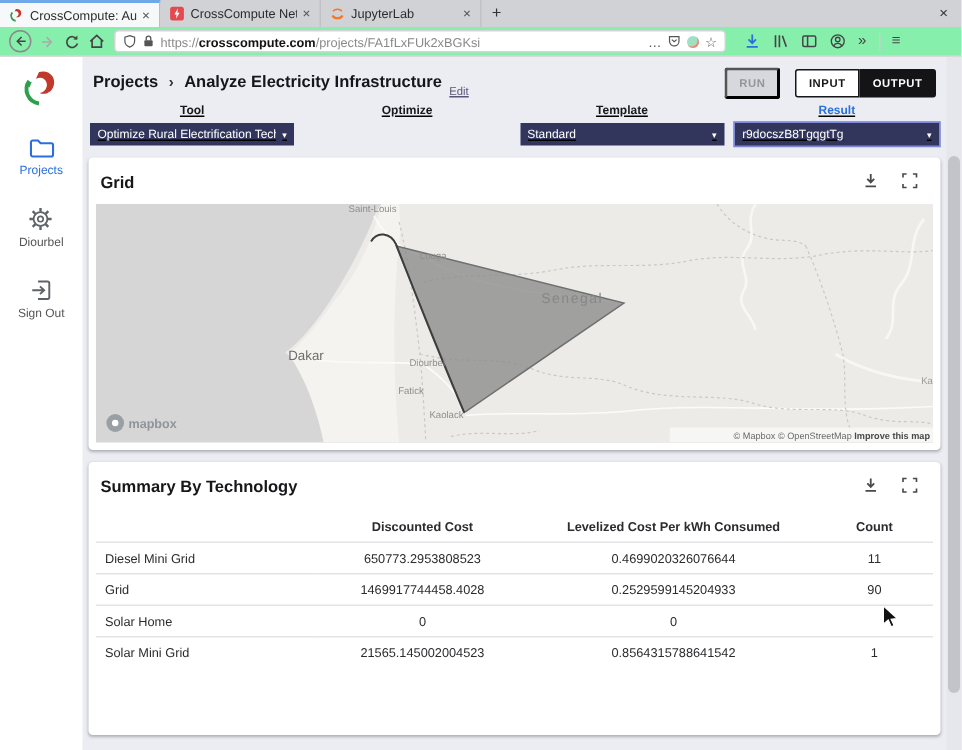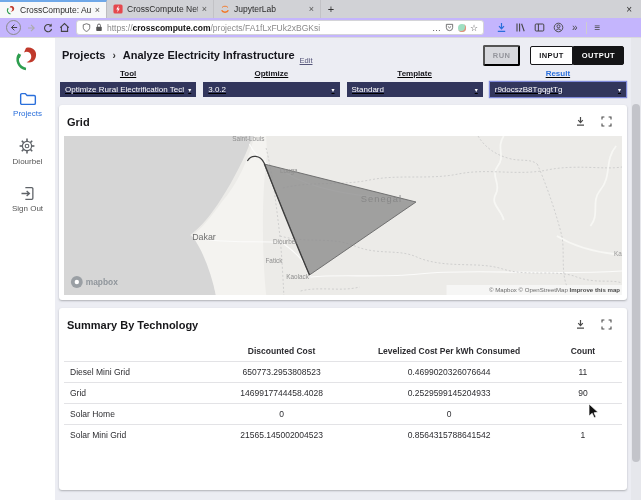--- a/index.html
+++ b/index.html
@@ -8,21 +8,21 @@
 
   
   .tabbar { height:18px; background:#d1d2d6; display:flex; align-items:stretch; }
   .tab { display:flex; align-items:center; gap:4px; padding:0 6px; width:107px; font-size:8.5px; color:#2b2b2b; border-right:1px solid #c2c2c6; }
   .tab .title { flex:1; white-space:nowrap; overflow:hidden; }
   .tab .tclose { color:#555; font-size:9px; flex:none; }
   .tab.active { background:#f7f8f9; border-top:2px solid #6fa8e8; border-right:1px solid #bdbdc1; }
   .newtab { width:20px; display:flex; align-items:center; justify-content:center; font-size:11px; color:#333; }
   .winclose { margin-left:auto; padding:0 9px; font-size:10px; color:#333; display:flex; align-items:center; }
 
-  .navbar { height:20px; background:#c4b5fd; border-bottom:1px solid #d9d9dc; display:flex; align-items:center; padding:0 6px; gap:6px; }
+  .navbar { height:20px; background:#86efac; border-bottom:1px solid #d9d9dc; display:flex; align-items:center; padding:0 6px; gap:6px; }
   .navbtn { display:flex; align-items:center; justify-content:center; flex:none; }
   .backbtn { width:15px; height:15px; border:1px solid #8a8a8a; border-radius:50%; }
   .urlbar { width:408px; height:15px; background:#fff; border:1px solid #d4d4d8; border-radius:3px; display:flex; align-items:center; padding:0 5px; gap:4px; font-size:8.5px; flex:none; }
   .urltext { flex:1; white-space:nowrap; overflow:hidden; color:#8a8a8a; }
   .urltext .host { color:#141414; font-weight:bold; }
   .url-ic { color:#555; font-size:9px; flex:none; display:flex; align-items:center; }
   .ext-circle { width:8px; height:8px; border-radius:50%; background:#9fdfc2; box-shadow:inset -1px -1px 0 #e88d7a; flex:none; }
   .tools { display:flex; align-items:center; gap:8px; margin-left:6px; }
   .tools .glyph { font-size:10px; color:#454545; }
   .vsep { width:1px; height:12px; background:#cdcdd0; }
@@ -240,24 +240,20 @@
     <div class="controls">
       <div class="control">
         <div class="control-label">Tool</div>
         <div class="select">
           <span class="val">Optimize Rural Electrification Tech</span>
           <span class="caret">▾</span>
         </div>
       </div>
       <div class="control">
         <div class="control-label">Optimize</div>
-        <div class="select">
-          <span class="val">3.0.2</span>
-          <span class="caret">▾</span>
-        </div>
       </div>
       <div class="control">
         <div class="control-label">Template</div>
         <div class="select">
           <span class="val">Standard</span>
           <span class="caret">▾</span>
         </div>
       </div>
       <div class="control result">
         <div class="control-label">Result</div>

